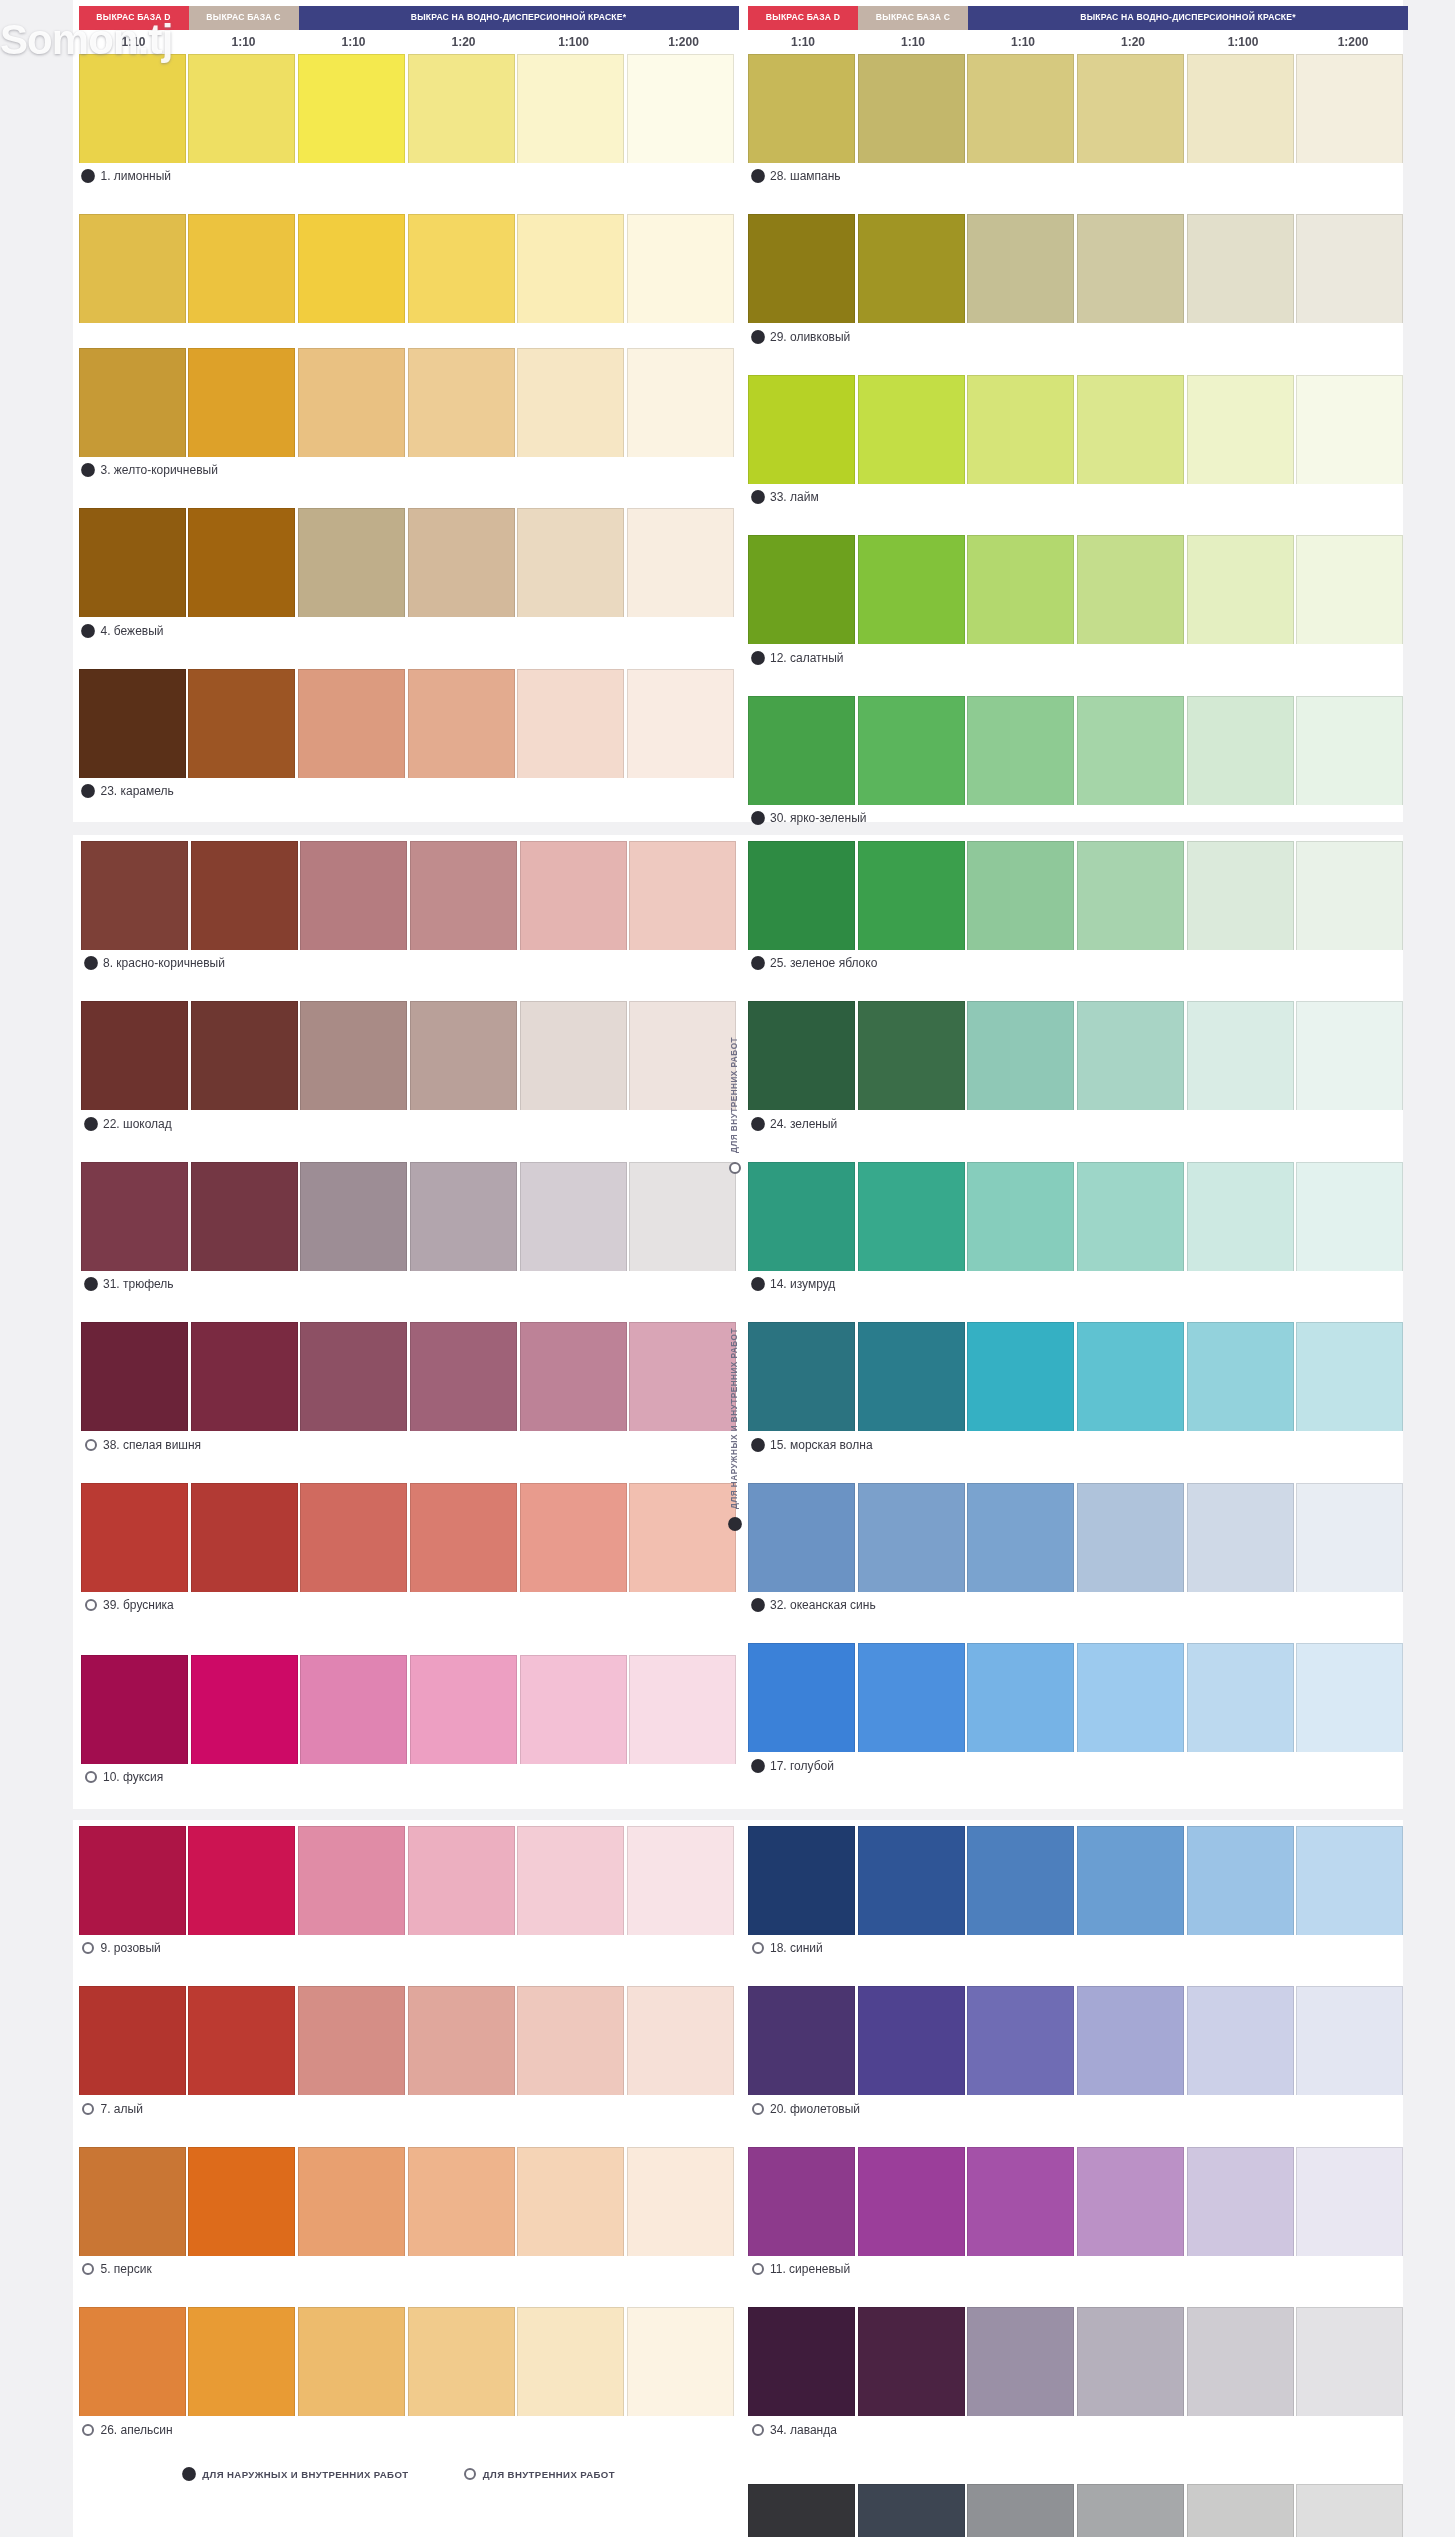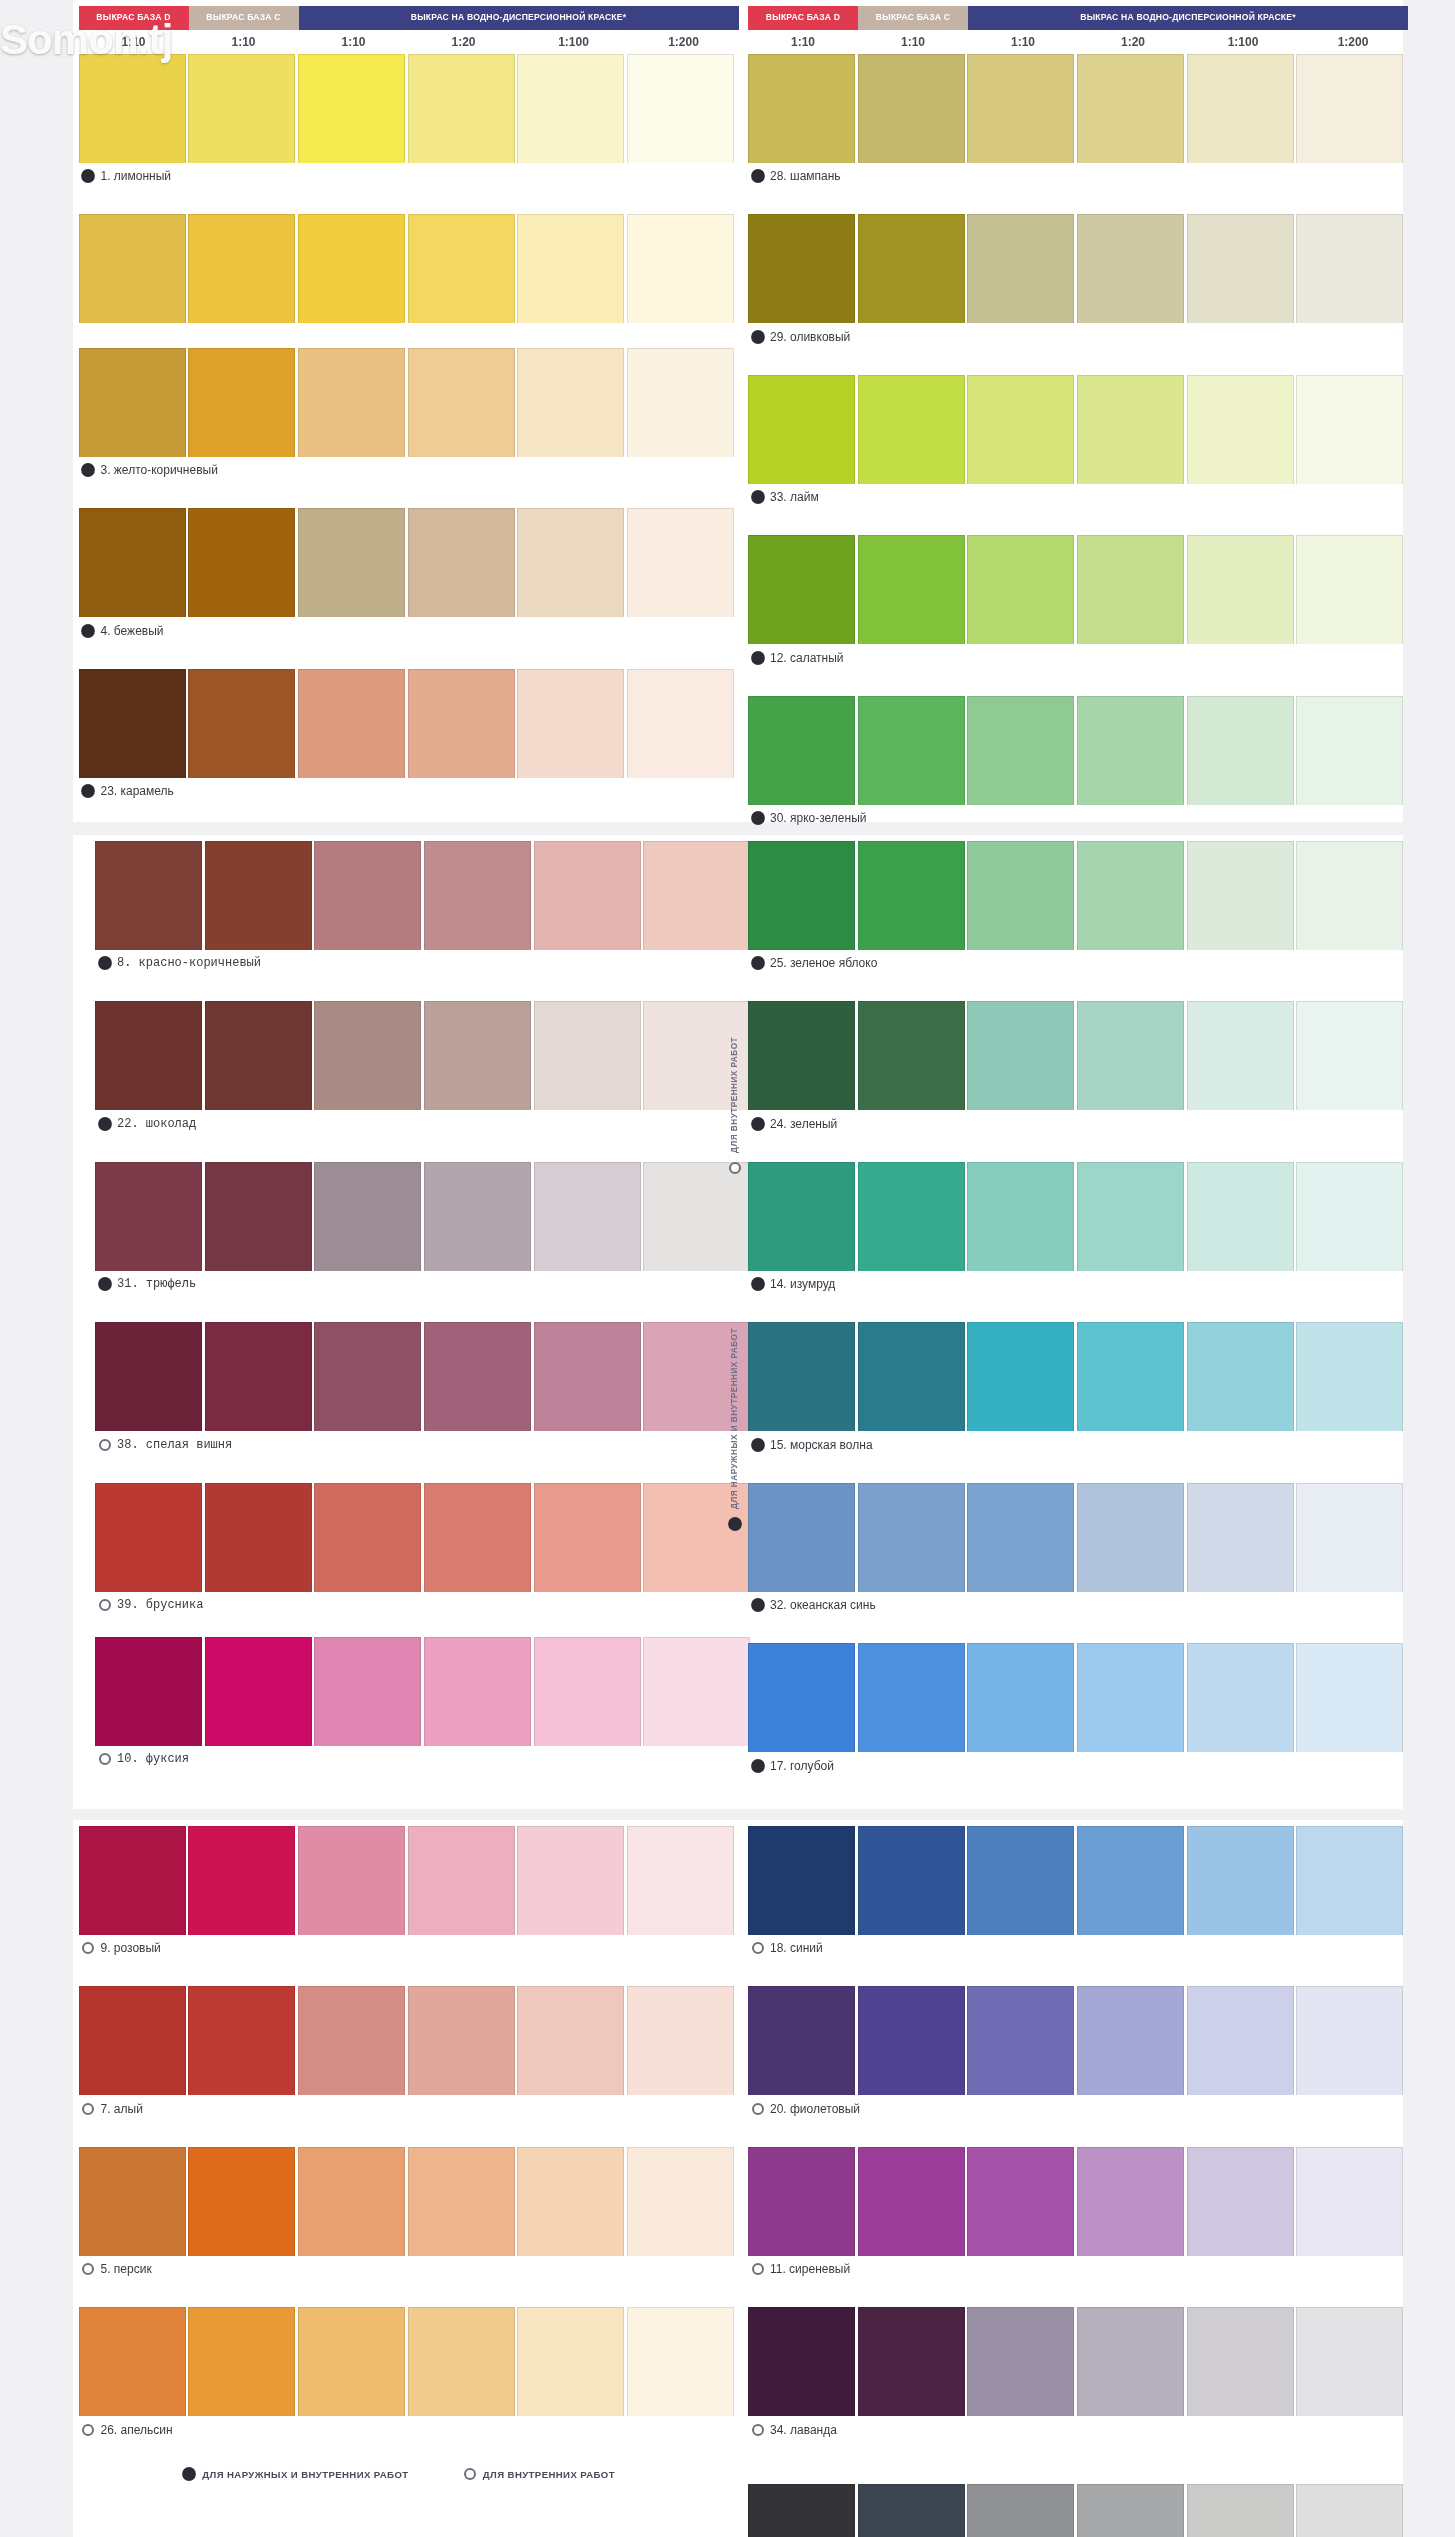--- a/index.html
+++ b/index.html
@@ -307,21 +307,21 @@
               <span class="dot filled"></span>
               <span>30. ярко-зеленый</span>
             </div>
           </div>
         </div>
       </div>
     </div>
 
   <div class="card" id="card2" style="top:835px;height:974px;">
       <div style="position: relative; padding: 7.3px 0px 0px;">
-        <div style="position: absolute; left: 22px; top: 5.5px; width: 661px; font-family: Liberation Mono, monospace;">
+        <div style="position: absolute; left: 8px; top: 5.5px; width: 661px;">
           <div style="margin-bottom: 24.6px;">
             <div class="swatch-row">
               <div class="sw" title="#7d4037" style="width: 107px; margin-right: 2.7px; background: rgb(125, 64, 55);"></div>
               <div class="sw" title="#853f2f" style="width: 107px; margin-right: 2.7px; background: rgb(133, 63, 47);"></div>
               <div class="sw" title="#b57c80" style="width: 107px; margin-right: 2.7px; background: rgb(181, 124, 128);"></div>
               <div class="sw" title="#c08c8d" style="width: 107px; margin-right: 2.7px; background: rgb(192, 140, 141);"></div>
               <div class="sw" title="#e4b4b1" style="width: 107px; margin-right: 2.7px; background: rgb(228, 180, 177);"></div>
               <div class="sw" title="#eec9c0" style="width: 107px; margin-right: 2.7px; background: rgb(238, 201, 192);"></div>
             </div>
             <div class="row-label">
@@ -364,21 +364,21 @@
               <div class="sw" title="#8d5064" style="width: 107px; margin-right: 2.7px; background: rgb(141, 80, 100);"></div>
               <div class="sw" title="#9f6278" style="width: 107px; margin-right: 2.7px; background: rgb(159, 98, 120);"></div>
               <div class="sw" title="#bd8297" style="width: 107px; margin-right: 2.7px; background: rgb(189, 130, 151);"></div>
               <div class="sw" title="#d9a5b6" style="width: 107px; margin-right: 2.7px; background: rgb(217, 165, 182);"></div>
             </div>
             <div class="row-label">
               <span class="dot hollow"></span>
               <span>38. спелая вишня</span>
             </div>
           </div>
-          <div style="margin-bottom: 18px;">
+          <div style="margin-bottom: 36px;">
             <div class="swatch-row">
               <div class="sw" title="#ba3a33" style="width: 107px; margin-right: 2.7px; background: rgb(186, 58, 51);"></div>
               <div class="sw" title="#b23a34" style="width: 107px; margin-right: 2.7px; background: rgb(178, 58, 52);"></div>
               <div class="sw" title="#d06a5f" style="width: 107px; margin-right: 2.7px; background: rgb(208, 106, 95);"></div>
               <div class="sw" title="#d97c6f" style="width: 107px; margin-right: 2.7px; background: rgb(217, 124, 111);"></div>
               <div class="sw" title="#e89b8d" style="width: 107px; margin-right: 2.7px; background: rgb(232, 155, 141);"></div>
               <div class="sw" title="#f2bfb0" style="width: 107px; margin-right: 2.7px; background: rgb(242, 191, 176);"></div>
             </div>
             <div class="row-label">
               <span class="dot hollow"></span>

